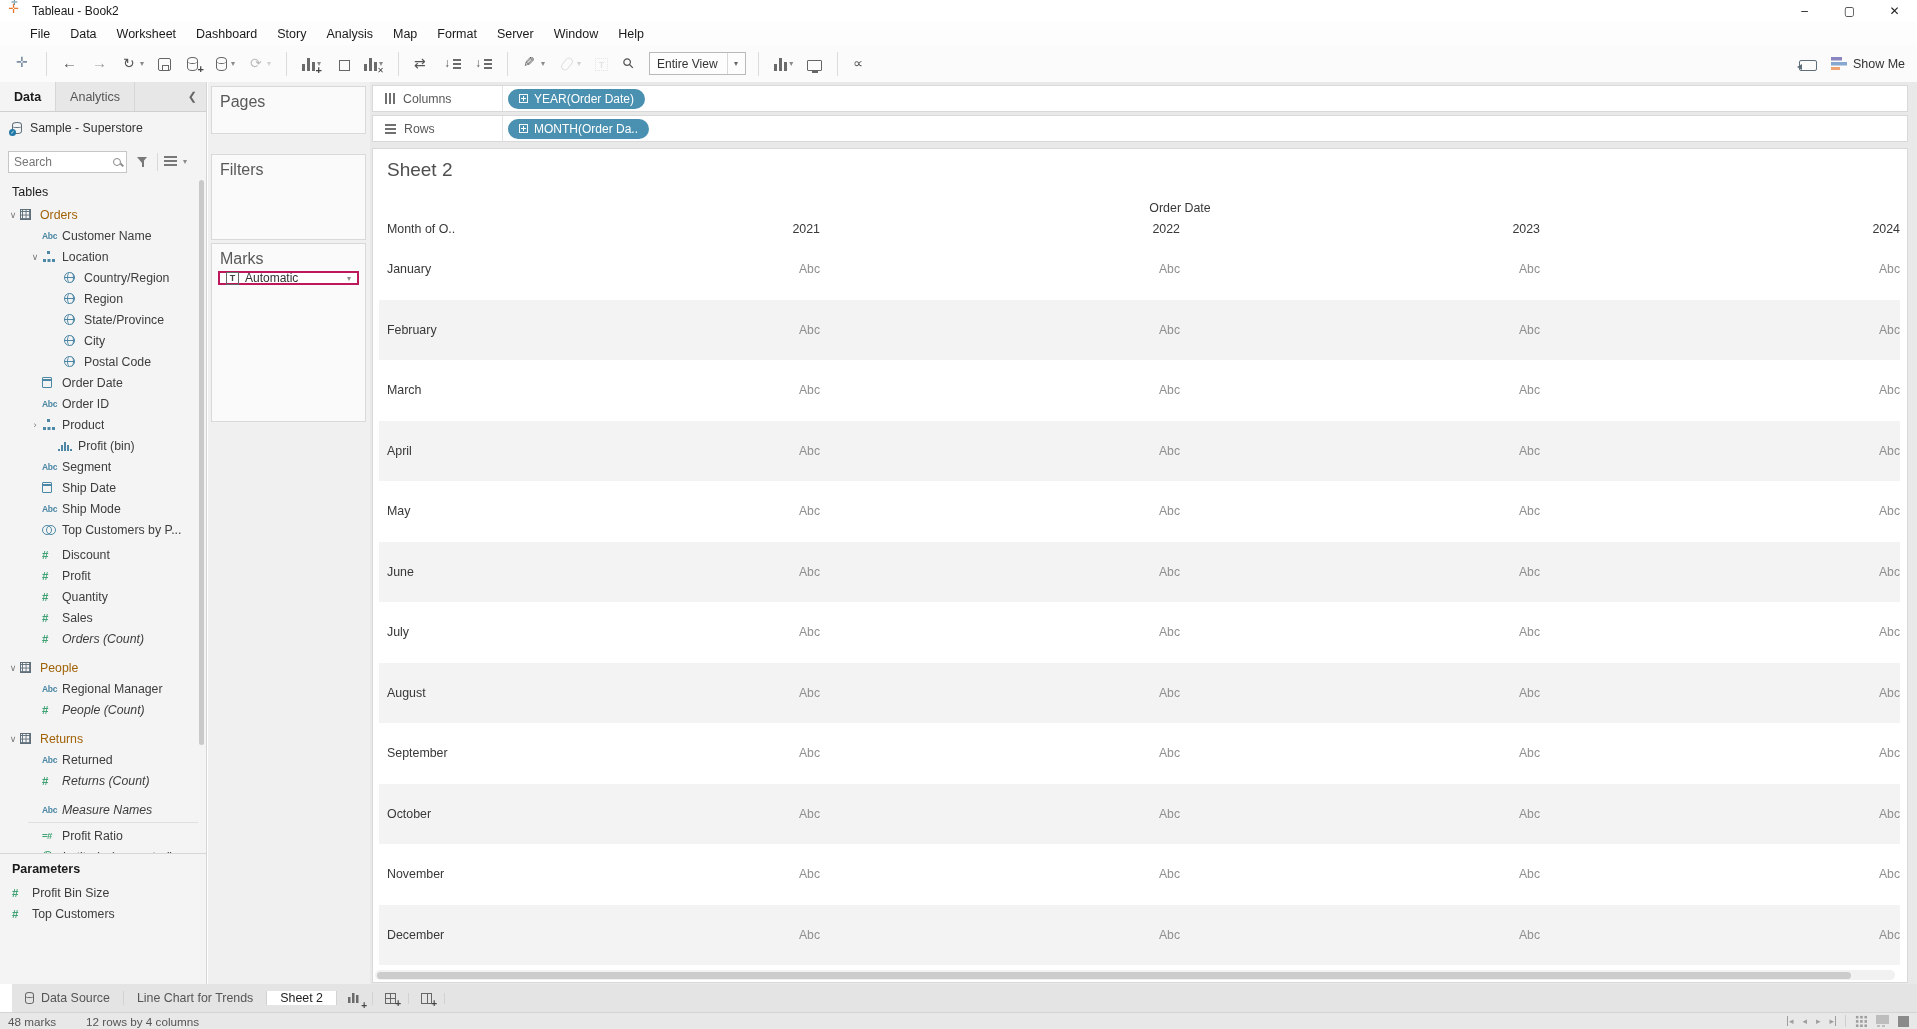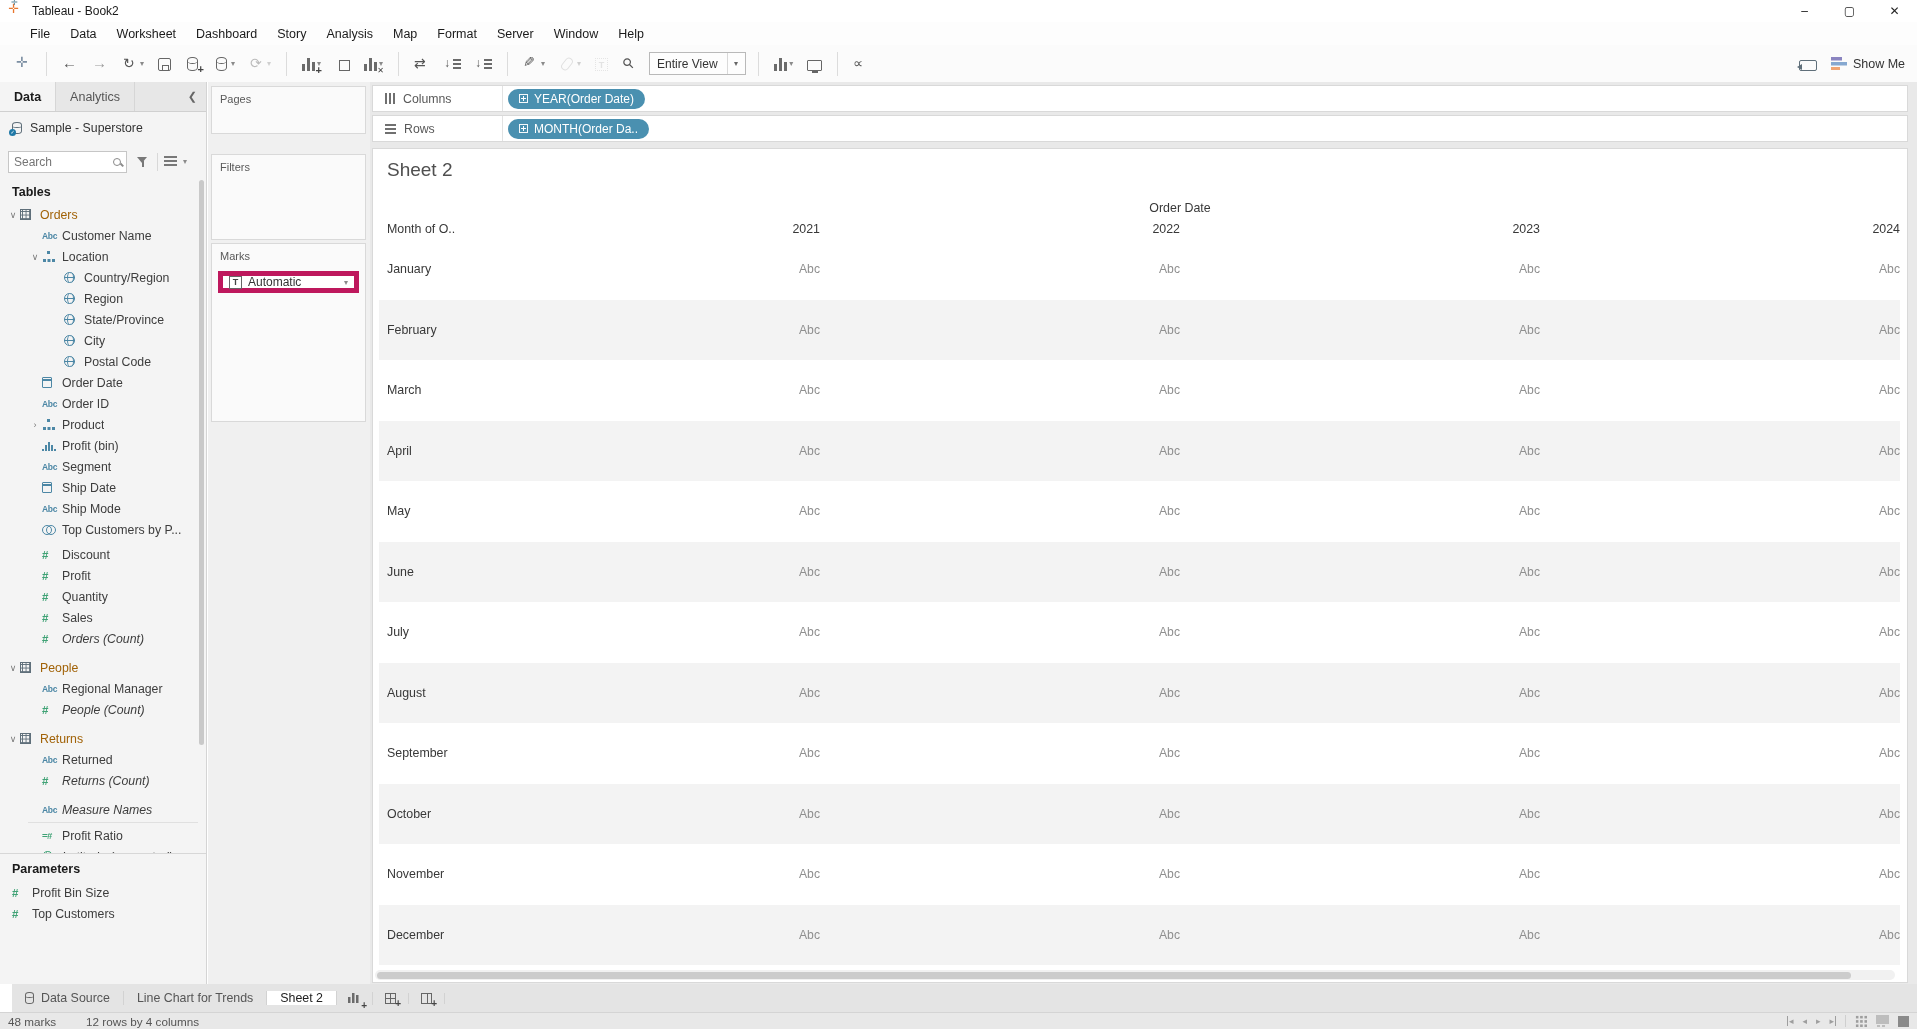--- a/index.html
+++ b/index.html
@@ -80,21 +80,21 @@
 #search-box input{border:none;outline:none;flex:1;font-size:12px;font-family:inherit;color:#333;min-width:10px;background:transparent}
 .i-search{width:8px;height:8px;border:1.3px solid #8a8a8a;border-radius:50%;position:relative;flex:none}
 .i-search::after{content:"";position:absolute;width:4px;height:1.5px;background:#8a8a8a;transform:rotate(45deg);right:-4px;bottom:-1px}
 .i-funnel{width:12px;height:12px;position:relative;margin:0 8px 0 10px}
 .i-funnel::before{content:"";position:absolute;left:0;top:1px;border-left:5px solid transparent;border-right:5px solid transparent;border-top:6px solid #787878}
 .i-funnel::after{content:"";position:absolute;left:4.5px;top:5px;width:2px;height:6px;background:#787878}
 .sr-sep{width:1px;height:18px;background:#d8d8d8;margin:0 6px 0 0}
 .i-list{width:13px;height:11px;background:linear-gradient(to bottom,#787878 2px,transparent 2px) 0 0/100% 4px;margin-right:4px}
 
 #field-list{position:absolute;left:0;top:100px;width:100%;height:671px;overflow:hidden}
-.tables-hdr{font-size:12.5px;font-weight:700;color:#1a1a1a;padding:3px 0 5px 12px}
+.tables-hdr{font-size:12.5px;font-weight:400;color:#1a1a1a;padding:3px 0 5px 12px}
 .field-row{height:21px;display:flex;align-items:center}
 .field-row .exp{width:14px;flex:none;font-size:9px;color:#777;text-align:center}
 .field-row .fic{width:20px;flex:none;display:flex;align-items:center;justify-content:flex-start}
 .field-row .flb{font-size:12.3px;color:#3d3d3d;white-space:nowrap;overflow:hidden}
 .field-row .flb.b{font-weight:400;color:#a16207}
 .field-row .flb.i{font-style:italic}
 .fgap{margin-top:8px}.fgap-sm{margin-top:4px}
 .field-sep{height:1px;background:#e0e0e0;margin:2px 8px 2px 28px}
 .i-abc{font-size:8.5px;font-weight:700;color:var(--dim);letter-spacing:-.3px}
 .i-hash{font-size:11.5px;font-weight:600;color:var(--grn)}
@@ -122,25 +122,25 @@
 .i-set{width:14px;height:11px;position:relative}
 .i-set::before{content:"";position:absolute;left:0;top:1px;width:8px;height:8px;border:1.2px solid var(--dim);border-radius:50%}
 .i-set::after{content:"";position:absolute;left:4px;top:1px;width:8px;height:8px;border:1.2px solid var(--dim);border-radius:50%}
 #pane-scroll{position:absolute;right:2px;top:98px;width:5px;height:565px;background:#c9c9c9;border-radius:3px}
 #param-divider{position:absolute;left:0;top:771px;width:100%;height:1px;background:#d7d7d7}
 #param-section{position:absolute;left:0;top:772px;width:100%;bottom:0}
 .param-hdr{font-size:12.5px;font-weight:700;color:#1a1a1a;padding:8px 0 6px 12px}
 
 #cards{position:absolute;left:208px;top:82px;width:162px;height:902px;background:#f0f0f0}
 .card{position:absolute;left:3px;right:4px;background:#fafafa;border:1px solid #d9d9d9}
-.card .clbl{font-size:11px;color:#595959;padding:6px 0 0 8px}
+.card .clbl{font-size:16px;color:#595959;padding:6px 0 0 8px}
 #card-pages{top:4px;height:48px}
 #card-filters{top:72px;height:86px}
 #card-marks{top:161px;height:179px}
-#marks-dd{position:absolute;left:6px;right:6px;top:27px;height:22px;border:5px solid #be185d;background:#fff;display:flex;align-items:center;padding:0 6px;gap:6px}
+#marks-dd{position:absolute;left:6px;right:6px;top:27px;height:14px;border:2px solid #be185d;background:#fff;display:flex;align-items:center;padding:0 6px;gap:6px}
 #marks-dd .mdd-lbl{flex:1;font-size:12px;color:#333}
 .mi-text{width:13px;height:13px;border:1px solid #666;flex:none;position:relative}
 .mi-text::before{content:"T";position:absolute;left:0;right:0;top:0;text-align:center;font-size:9px;font-weight:600;line-height:11px;color:#444}
 #marks-btns{position:absolute;left:6px;top:56px;right:6px;display:flex;flex-wrap:wrap;gap:3px}
 .mbtn{width:47px;height:43px;border:1px solid #dcdcdc;background:#fdfdfd;display:flex;flex-direction:column;align-items:center;justify-content:center;gap:3px}
 .mbtn .mlbl{font-size:10px;color:#595959}
 .mi{position:relative;width:16px;height:15px}
 .mi-color::before{content:"";position:absolute;left:2px;top:1px;width:5px;height:5px;border-radius:50%;background:#5b6fb5;box-shadow:7px 0 #d4586c,0 7px #4e9e9a,7px 7px #e09552}
 .mi-size::before{content:"";position:absolute;left:1px;bottom:1px;width:6px;height:6px;border:1.2px solid #666;border-radius:50%}
 .mi-size::after{content:"";position:absolute;right:0;top:0;width:9px;height:9px;border:1.2px solid #666;border-radius:50%}
@@ -414,21 +414,21 @@
         </span>
         <span class="flb">Order ID</span>
       </div>
       <div class="field-row" style="padding-left: 28px;">
         <span class="exp">›</span>
         <span class="fic">
           <span class="i-hier"></span>
         </span>
         <span class="flb">Product</span>
       </div>
-      <div class="field-row" style="padding-left: 28px;">
+      <div class="field-row" style="padding-left: 28px; margin-left: 16px;">
         <span class="exp"></span>
         <span class="fic">
           <span class="i-bin"></span>
         </span>
         <span class="flb">Profit (bin)</span>
       </div>
       <div class="field-row" style="padding-left: 28px;">
         <span class="exp"></span>
         <span class="fic">
           <span class="i-abc">Abc</span>

